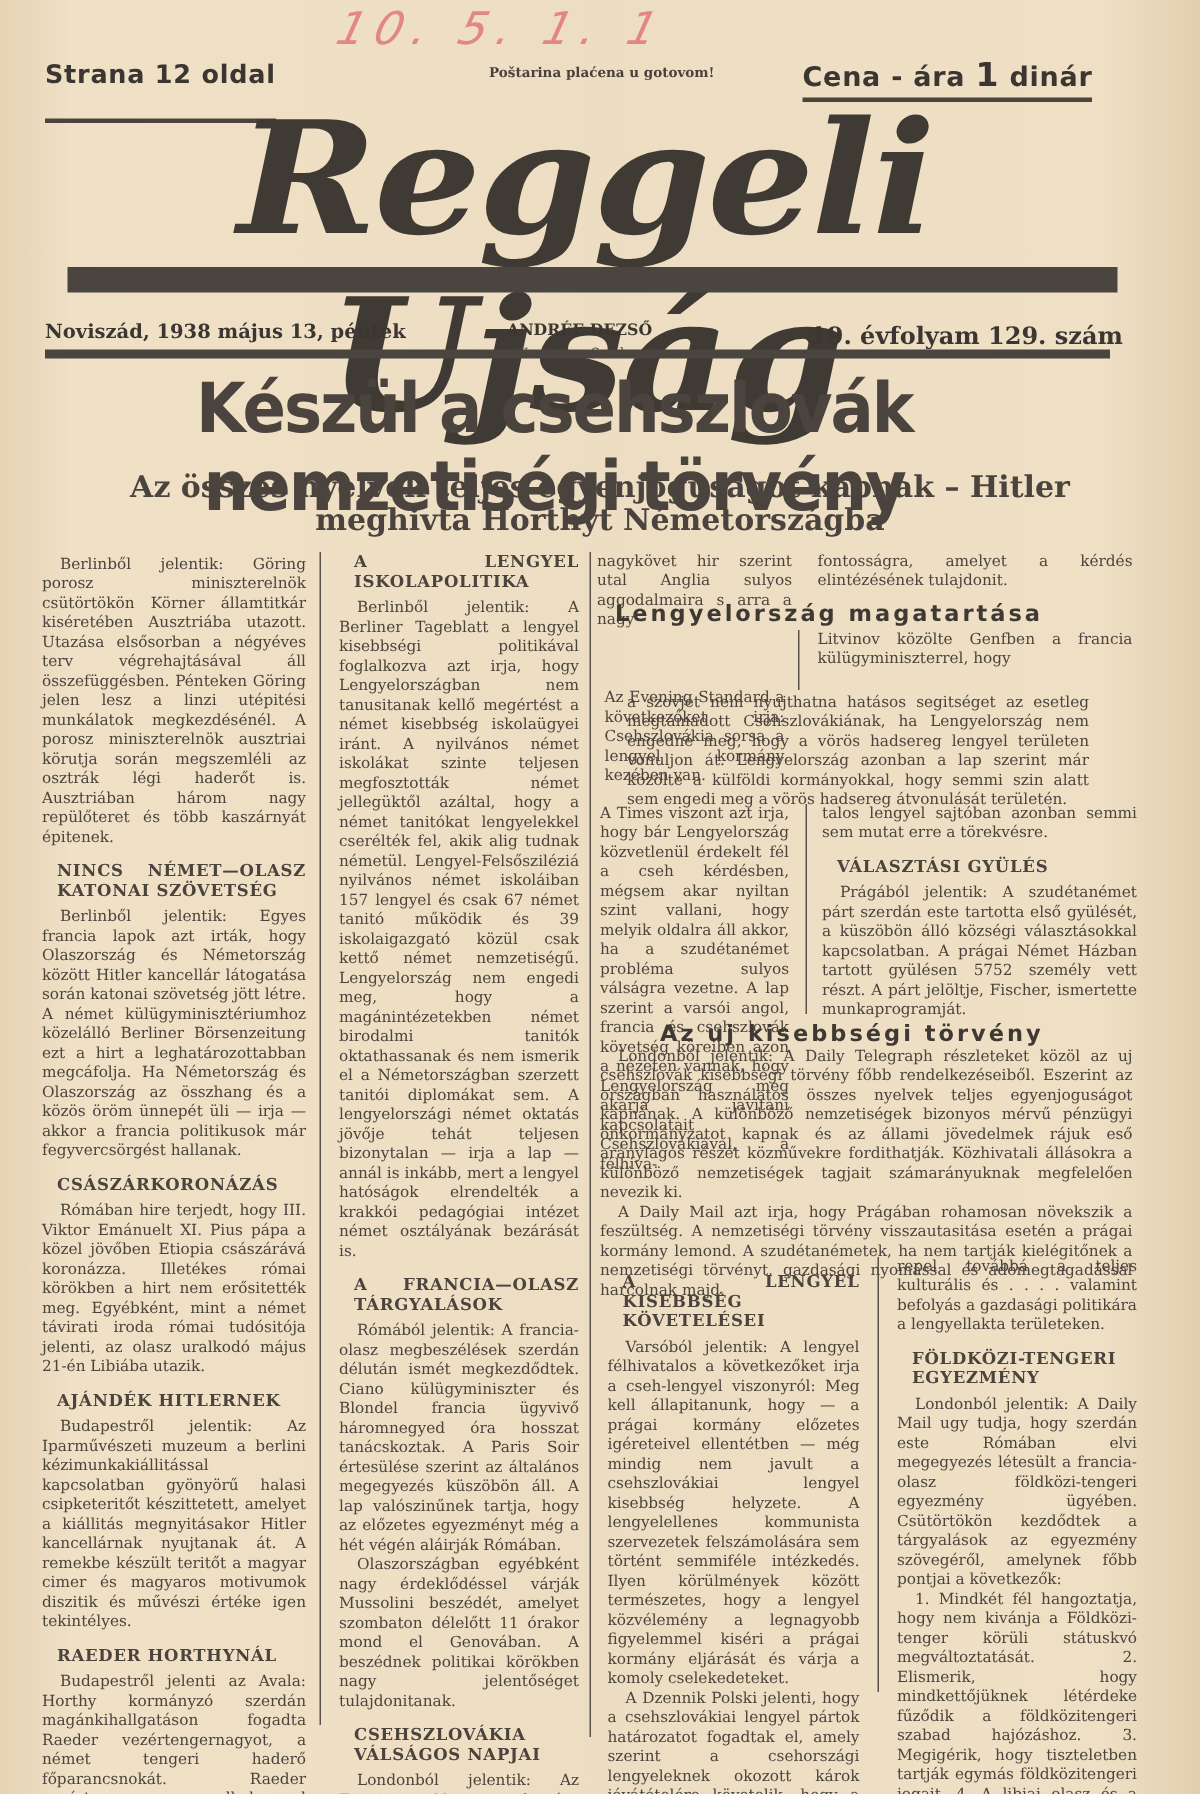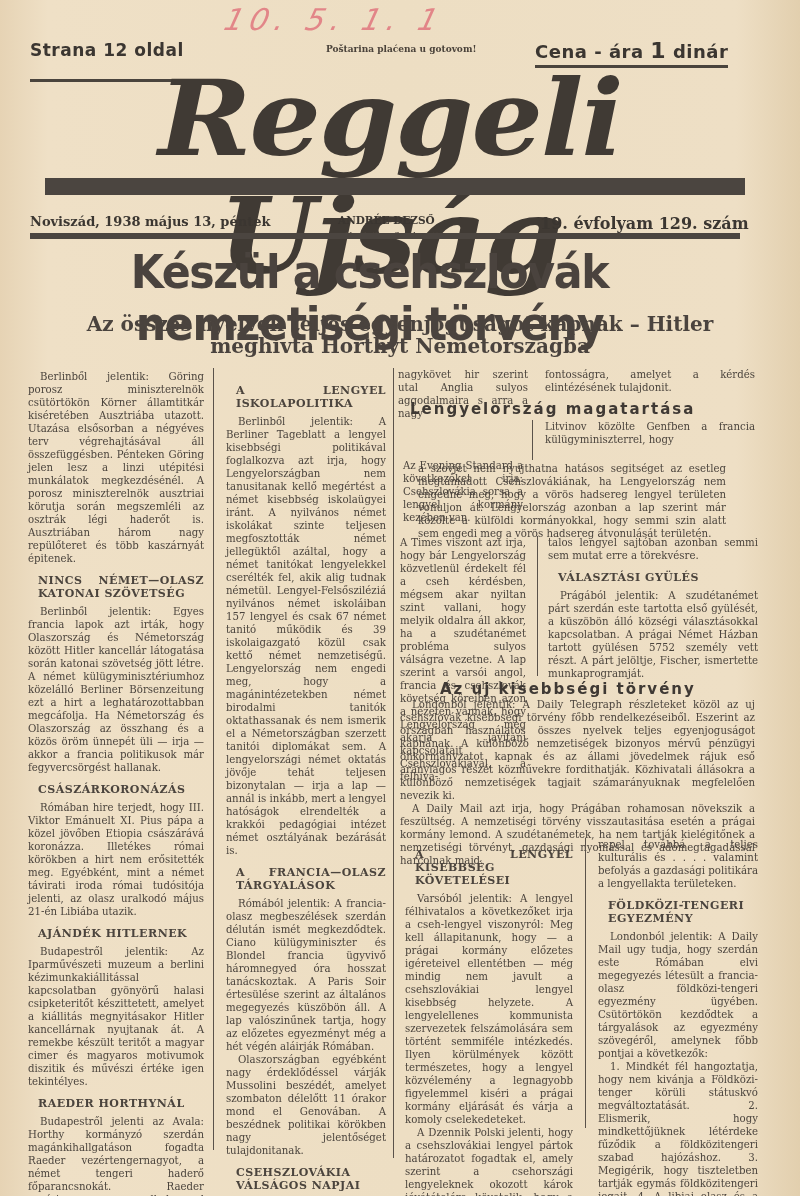--- a/index.html
+++ b/index.html
@@ -101,21 +101,21 @@
   <h3>CSÁSZÁRKORONÁZÁS</h3>
   <p>Rómában hire terjedt, hogy III. Viktor Emánuelt XI. Pius pápa a közel jövőben Etiopia császárává koronázza. Illetékes római körökben a hirt nem erősitették meg. Egyébként, mint a német távirati iroda római tudósitója jelenti, az olasz uralkodó május 21-én Libiába utazik.</p>
   <h3>AJÁNDÉK HITLERNEK</h3>
   <p>Budapestről jelentik: Az Iparművészeti muzeum a berlini kézimunkakiállitással kapcsolatban gyönyörű halasi csipketeritőt készittetett, amelyet a kiállitás megnyitásakor Hitler kancellárnak nyujtanak át. A remekbe készült teritőt a magyar cimer és magyaros motivumok diszitik és művészi értéke igen tekintélyes.</p>
   <h3>RAEDER HORTHYNÁL</h3>
   <p>Budapestről jelenti az Avala: Horthy kormányzó szerdán magánkihallgatáson fogadta Raeder vezértengernagyot, a német tengeri haderő főparancsnokát. Raeder vezértengernagy ez alkalommal tolmácsolta a magyar kormányzónak Hitler kancellár meghivását, hogy vegyen részt egy német hadihajó ünnepélyes vizrebocsátásán, valamint a német haditengerészet gyakorlatain.</p>
 </div>
 <div class="abs vrule" style="left:213px; top:368px; height:782px;"></div>
 
 <div class="abs col c2">
-  <h3 style="margin-top:16px">A LENGYEL ISKOLAPOLITIKA</h3>
+  <h3 style="margin-top:0">A LENGYEL ISKOLAPOLITIKA</h3>
   <p>Berlinből jelentik: A Berliner Tageblatt a lengyel kisebbségi politikával foglalkozva azt irja, hogy Lengyelországban nem tanusitanak kellő megértést a német kisebbség iskolaügyei iránt. A nyilvános német iskolákat szinte teljesen megfosztották német jellegüktől azáltal, hogy a német tanitókat lengyelekkel cserélték fel, akik alig tudnak németül. Lengyel-Felsősziléziá nyilvános német iskoláiban 157 lengyel és csak 67 német tanitó működik és 39 iskolaigazgató közül csak kettő német nemzetiségű. Lengyelország nem engedi meg, hogy a magánintézetekben német birodalmi tanitók oktathassanak és nem ismerik el a Németországban szerzett tanitói diplomákat sem. A lengyelországi német oktatás jövője tehát teljesen bizonytalan — irja a lap — annál is inkább, mert a lengyel hatóságok elrendelték a krakkói pedagógiai intézet német osztályának bezárását is.</p>
   <h3>A FRANCIA—OLASZ TÁRGYALÁSOK</h3>
   <p>Rómából jelentik: A francia-olasz megbeszélések szerdán délután ismét megkezdődtek. Ciano külügyminiszter és Blondel francia ügyvivő háromnegyed óra hosszat tanácskoztak. A Paris Soir értesülése szerint az általános megegyezés küszöbön áll. A lap valószinűnek tartja, hogy az előzetes egyezményt még a hét végén aláirják Rómában.</p>
   <p>Olaszországban egyébként nagy érdeklődéssel várják Mussolini beszédét, amelyet szombaton délelőtt 11 órakor mond el Genovában. A beszédnek politikai körökben nagy jelentőséget tulajdonitanak.</p>
   <h3>CSEHSZLOVÁKIA VÁLSÁGOS NAPJAI</h3>
   <p>Londonból jelentik: Az Evening News jelentése szerint Hodzsa csehszlovák miniszterelnök és Krofta külügyminiszter azt hiszik, hogy a jövő hét Csehszlovákia számára válságos lesz. A prágai kormány tagjai utasitást kaptak, hogy hétfőig ne hagyják el a várost és álljanak készen minden eshetőségre.</p>
 
 </div>
 <div class="abs vrule" style="left:393px; top:368px; height:790px;"></div>
 

